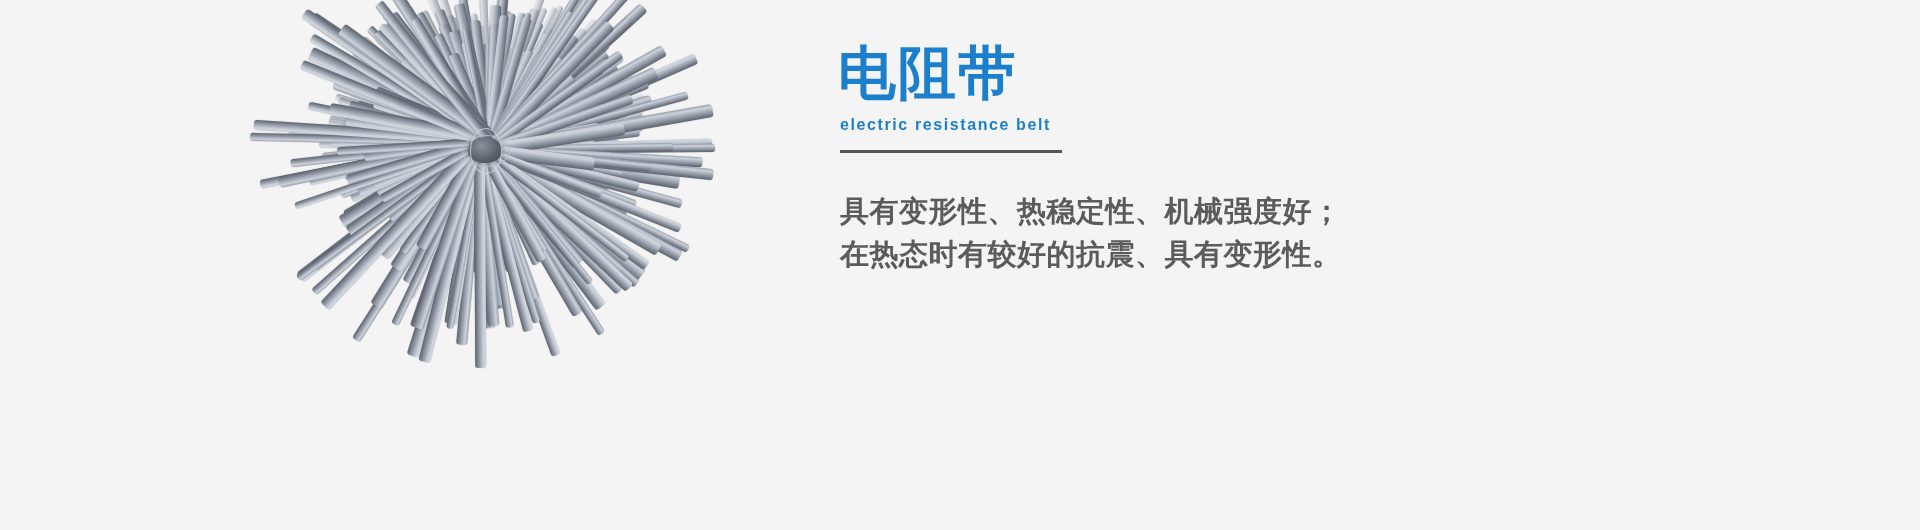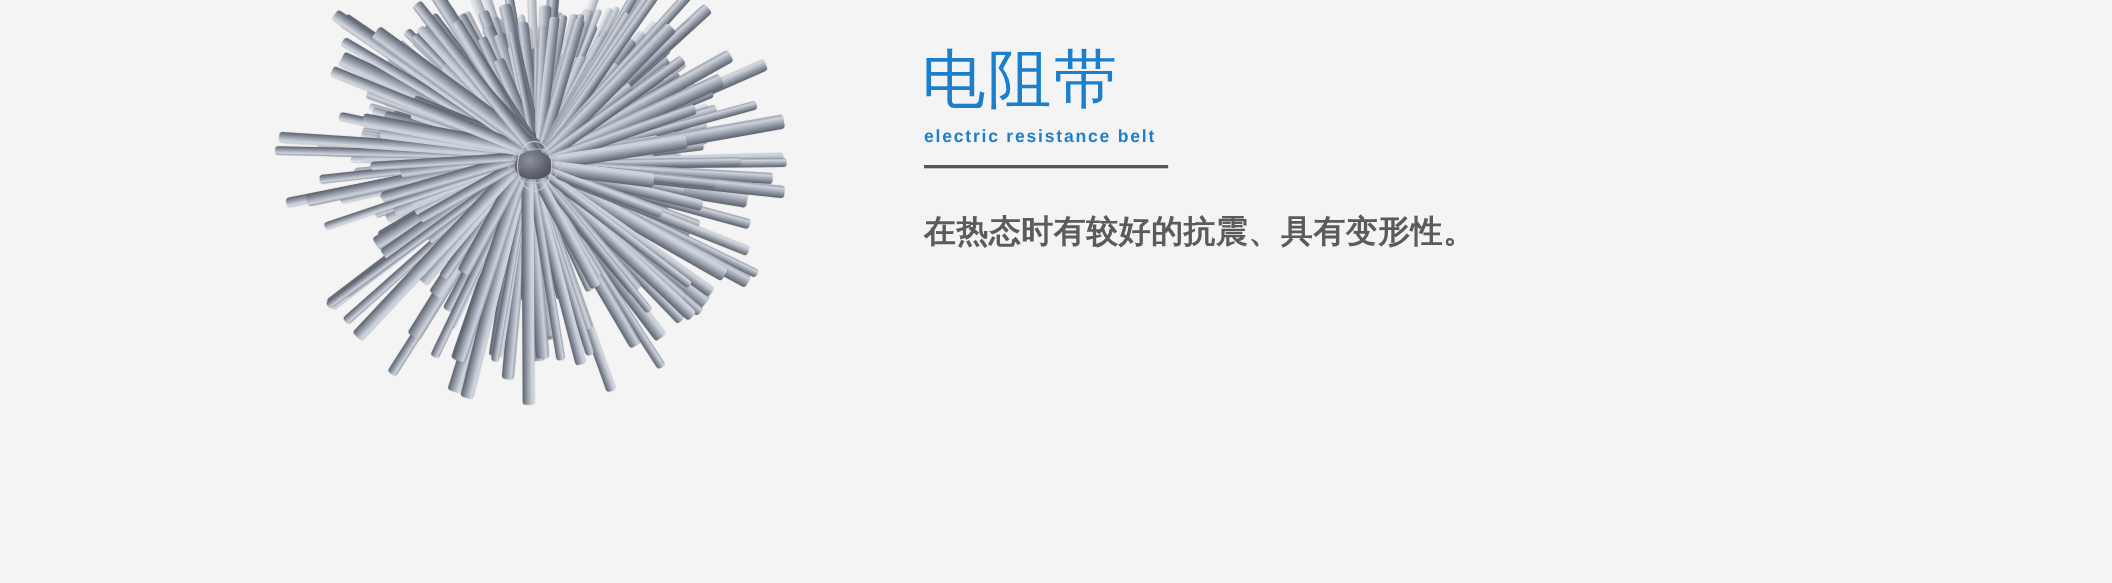--- a/index.html
+++ b/index.html
@@ -91,21 +91,21 @@
     top: 0;
     width: 900px;
     height: 530px;
   }
 
   .title-zh {
     position: absolute;
     left: 0;
     top: 44px;
     font-size: 58px;
-    font-weight: 400;
+    font-weight: 700;
     line-height: 1;
     color: #1b7fcc;
     letter-spacing: 2px;
     white-space: nowrap;
   }
 
   .title-en {
     position: absolute;
     left: 2px;
     top: 116px;
@@ -544,18 +544,19 @@
 
   <div class="copy">
 
     <div class="title-zh">电阻带</div>
 
     <div class="title-en">electric resistance belt</div>
 
     <div class="divider"></div>
 
     <div class="body-copy">
+      <div class="body-line">具有变形性、热稳定性、机械强度好；</div>
       <div class="body-line">在热态时有较好的抗震、具有变形性。</div>
     </div>
 
 
   </div>
 </div>
 
 </body></html>

